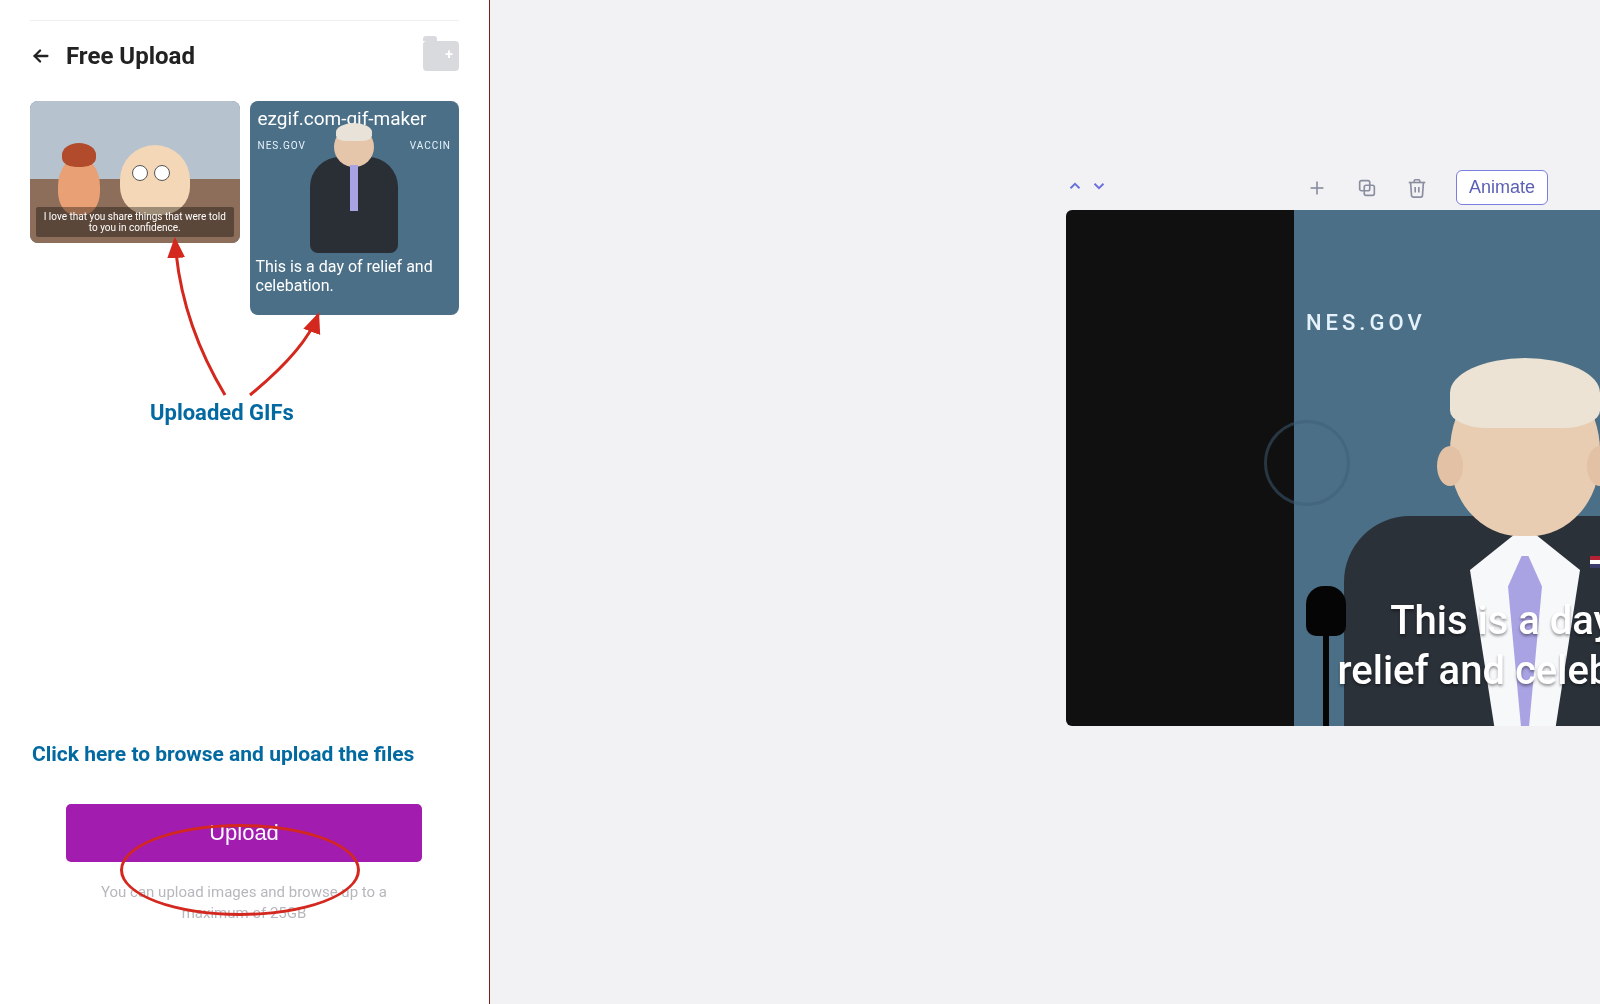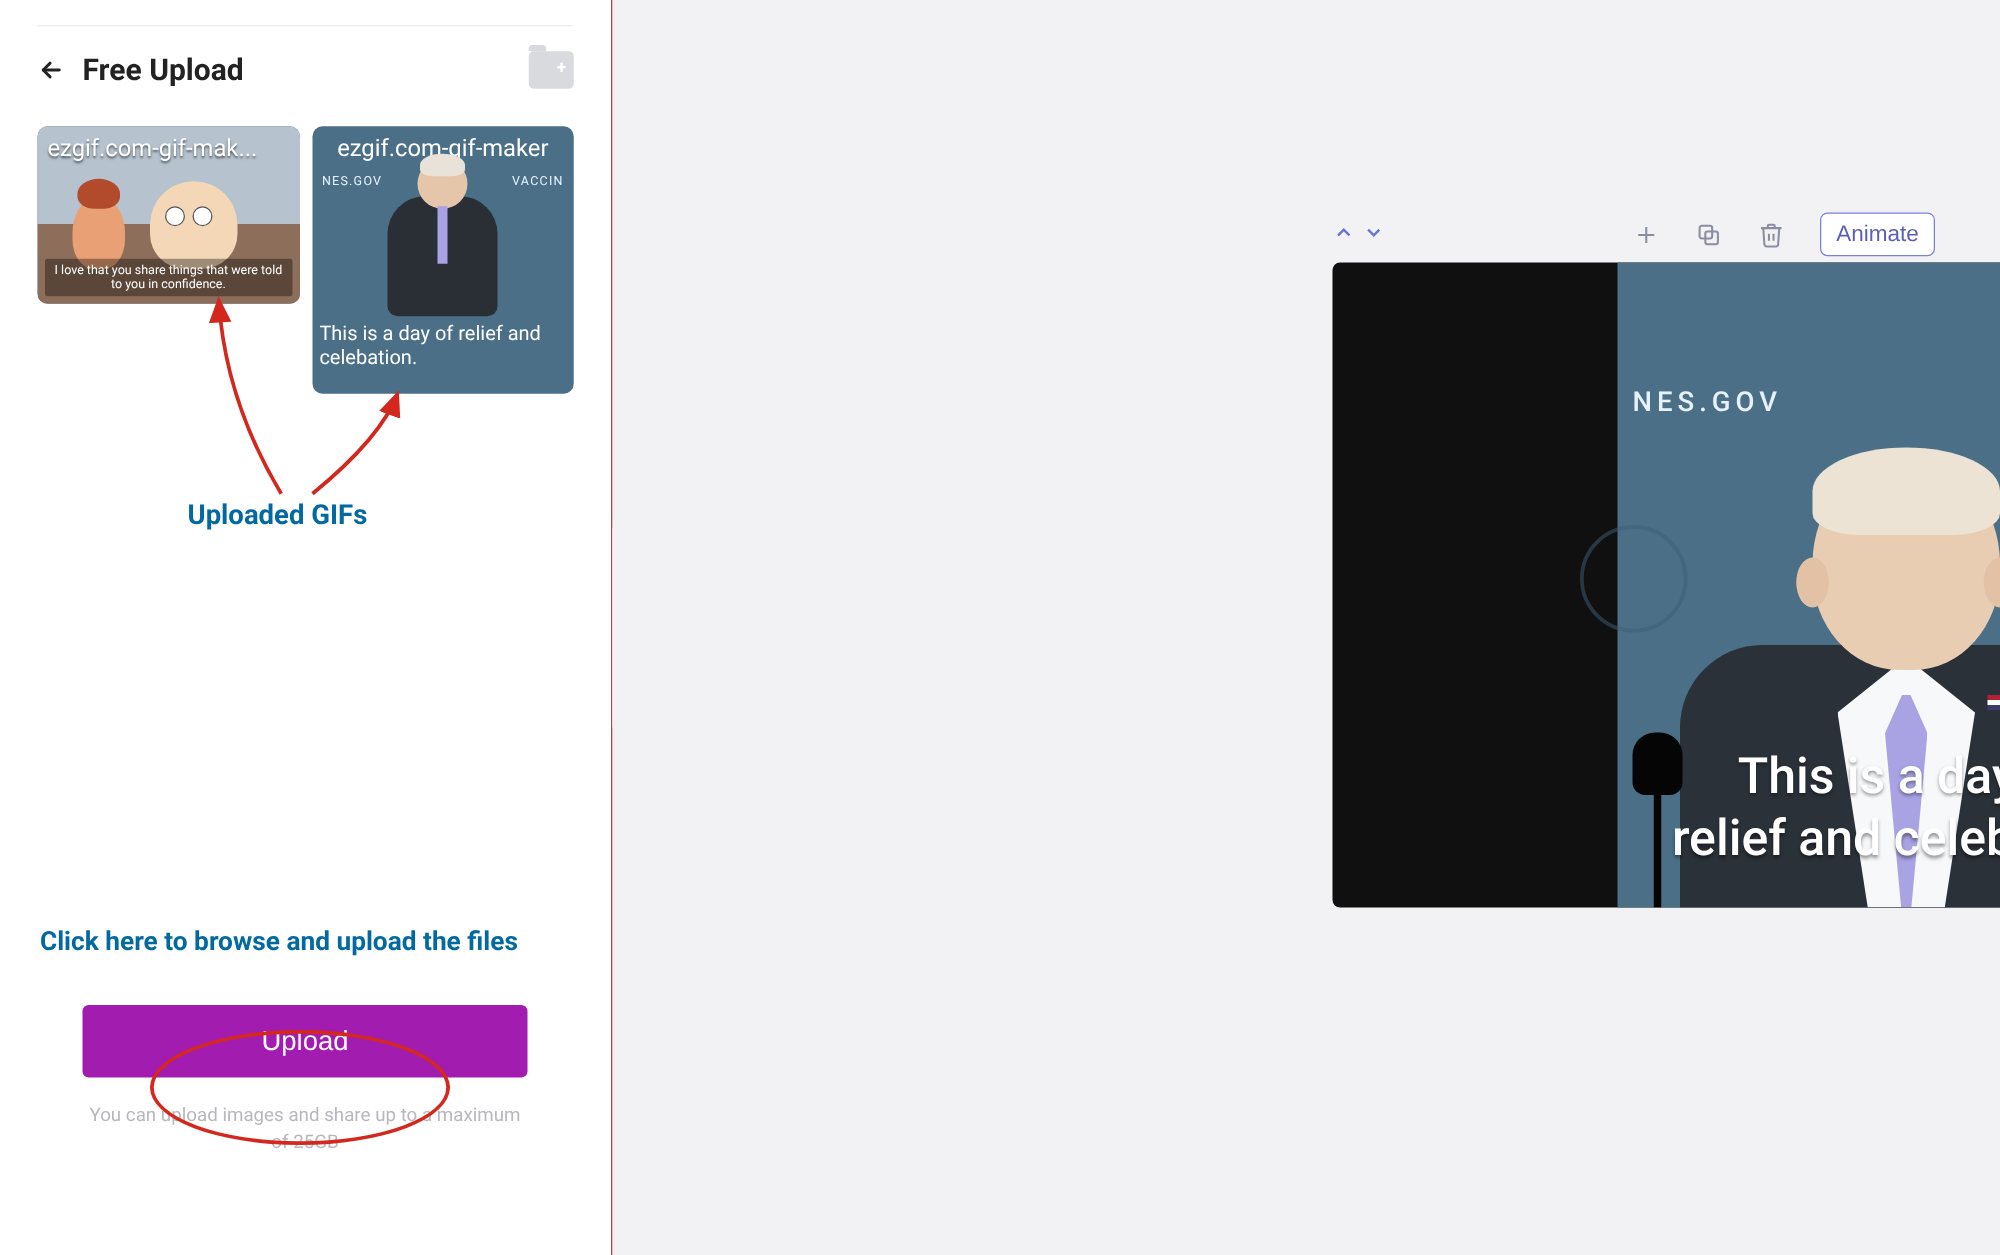--- a/index.html
+++ b/index.html
@@ -94,21 +94,21 @@
   .thumb1 .peter::before{content:"";position:absolute;top:20px;left:12px;width:14px;height:14px;border-radius:50%;background:#fff;border:1px solid #555;}
   .thumb1 .peter::after{content:"";position:absolute;top:20px;left:34px;width:14px;height:14px;border-radius:50%;background:#fff;border:1px solid #555;}
   .thumb1 .caption{
     position:absolute; bottom:6px; left:6px; right:6px;
     background: rgba(0,0,0,.35);
     font-size:10px; padding:4px; text-align:center; border-radius:2px;
   }
 
   
   .thumb2 { height: 214px; background:#4a6f87; }
-  .thumb2 .title{ text-align:center; }
+  .thumb2 .title{ }
   .thumb2 .banner{
     font-size:10px; letter-spacing:1px;
     padding: 4px 8px;
     display:flex; justify-content:space-between;
     color:#e6f2fb;
   }
   .thumb2 .figure{
     width:88px; height:96px; margin:2px auto 0 auto;
     background:#2a2f36; border-radius:30px 30px 8px 8px;
     position:relative;
@@ -288,21 +288,20 @@
         <span class="sidebar-title">Free Upload</span>
       </div>
       <div class="new-folder">
         <span class="plus">+</span>
       </div>
     </div>
 
     <div class="thumbs">
       <div class="thumb thumb1">
         <div class="scene"></div>
-        <div class="title">ezgif.com-gif-mak...</div>
         <div class="char lois"></div>
         <div class="char peter"></div>
         <div class="caption">I love that you share things that were told to you in confidence.</div>
       </div>
       <div class="thumb thumb2">
         <div class="title">ezgif.com-gif-maker</div>
         <div class="banner">
           <span>NES.GOV</span>
           <span>VACCIN</span>
         </div>
@@ -322,21 +321,21 @@
         </defs>
       <path d="M105,165 Q60,90 55,10" stroke="#d4281e" stroke-width="3" fill="none" marker-end="url(#ah)"></path>
       <path d="M130,165 Q185,120 198,85" stroke="#d4281e" stroke-width="3" fill="none" marker-end="url(#ah)"></path>
     </svg>
     <div class="annot-label annot-uploaded">Uploaded GIFs</div>
 
     <div class="annot-label annot-clickhere">Click here to browse and upload the files</div>
 
     <div class="upload-section">
       <button class="upload-btn">Upload</button>
-      <div class="upload-help">You can upload images and share up to a maximum of 25GB</div>
+      <div class="upload-help">You can upload images and browse up to a maximum of 25GB</div>
     </div>
     <div class="ellipse" style="bottom:88px; left:120px; width:240px; height:92px;"></div>
   </div>
 
   <div class="panel-collapse">
     <svg viewBox="0 0 24 24" fill="none" stroke-width="3" stroke-linecap="round" stroke-linejoin="round">
         <polyline points="15 18 9 12 15 6"></polyline>
       </svg>
   </div>
 

